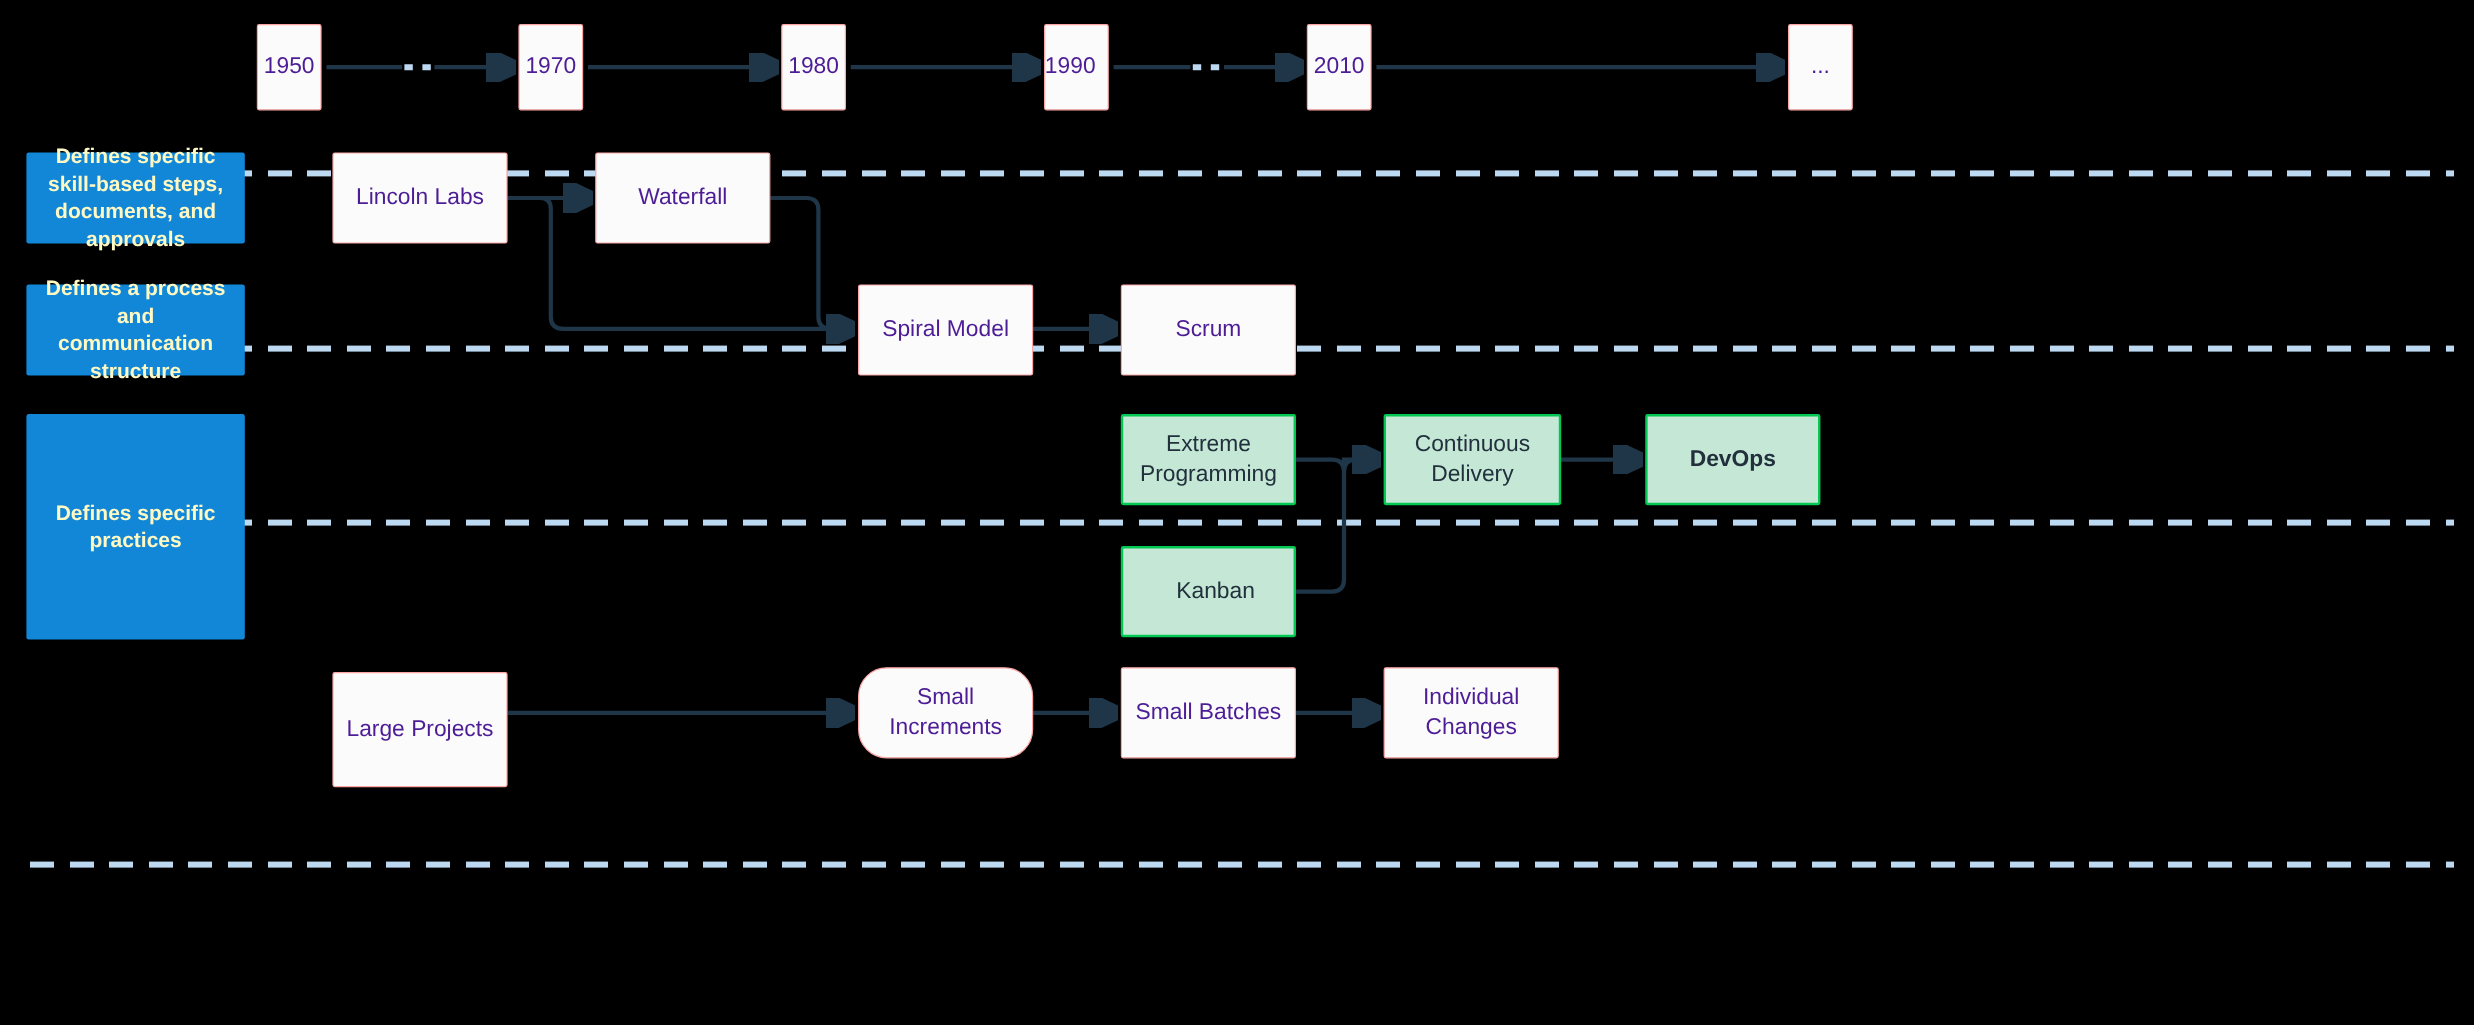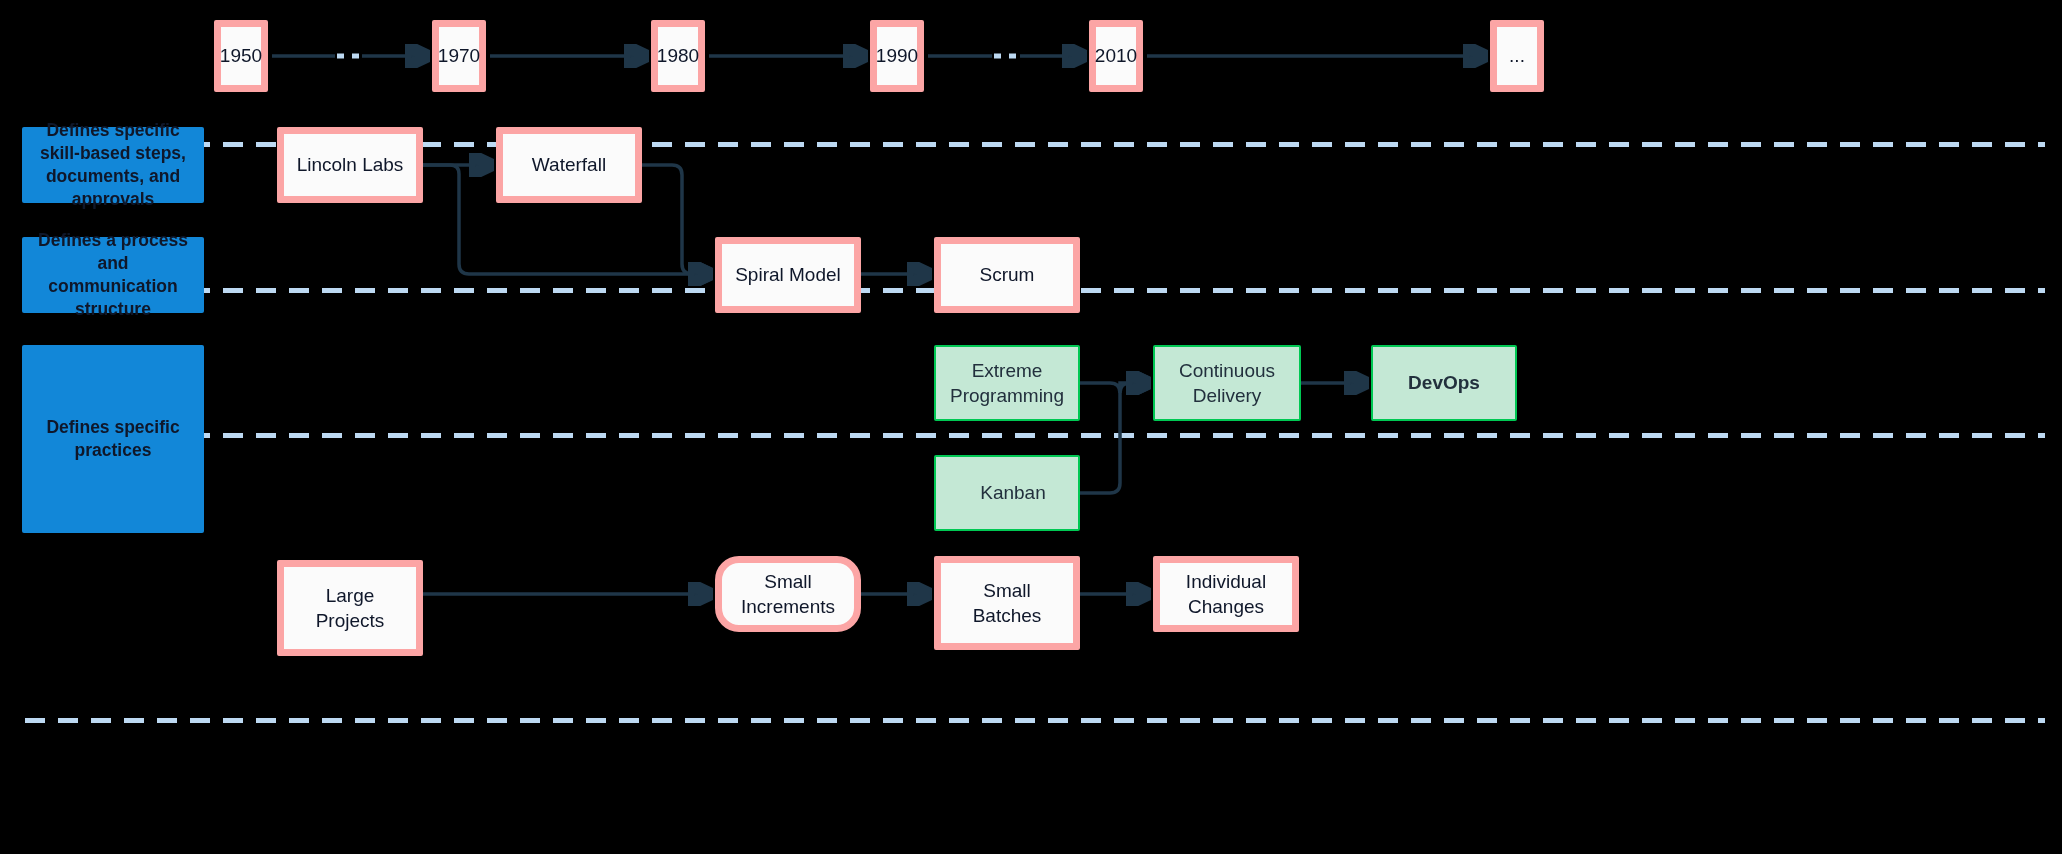--- a/index.html
+++ b/index.html
@@ -15,27 +15,27 @@
     position:absolute;box-sizing:border-box;
     display:flex;align-items:center;justify-content:center;
     text-align:center;line-height:1.32;
     font-size:19px;
     border-radius:2px;
     z-index:3;
   }
   .node .lbl{display:block;padding:0 10px;}
 
   .node.plain{
-    background:#fbfbfb;border:7px solid #fca5a5;color:#0f172a;
+    background:#fbfbfb;border:1px solid #fca5a5;color:#4c1d95;
   }
   .node.green{
     background:#c4e8d5;border:2px solid #00c853;color:#22303d;
   }
   .node.blue{
-    background:#1287d8;border:none;color:#0f172a;
+    background:#1287d8;border:none;color:#fef9c3;
     font-weight:bold;font-size:17.5px;
   }
 
   
   .sep{
     position:absolute;height:5px;z-index:1;
     background-image:repeating-linear-gradient(
       to right,#bdd9f2 0,#bdd9f2 20px,transparent 20px,transparent 33px);
   }
 
@@ -98,21 +98,21 @@
   <div id="nodes">
       <div class="node plain" style="left: 214px; top: 20px; width: 54px; height: 72px;">
         <span class="lbl">1950</span>
       </div>
       <div class="node plain" style="left: 432px; top: 20px; width: 54px; height: 72px;">
         <span class="lbl">1970</span>
       </div>
       <div class="node plain" style="left: 651px; top: 20px; width: 54px; height: 72px;">
         <span class="lbl">1980</span>
       </div>
-      <div class="node plain" style="left: 870px; top: 20px; width: 54px; height: 72px;">
+      <div class="node plain" style="left: 870px; top: 20px; width: 54px; height: 72px; justify-content: flex-end;">
         <span class="lbl">1990</span>
       </div>
       <div class="node plain" style="left: 1089px; top: 20px; width: 54px; height: 72px;">
         <span class="lbl">2010</span>
       </div>
       <div class="node plain" style="left: 1490px; top: 20px; width: 54px; height: 72px;">
         <span class="lbl">...</span>
       </div>
       <div class="node blue" style="left: 22px; top: 127px; width: 182px; height: 76px;">
         <span class="lbl">Defines specific skill-based steps, documents, and approvals</span>
@@ -146,20 +146,20 @@
       </div>
       <div class="node green" style="left: 1371px; top: 345px; width: 146px; height: 76px; font-weight: bold;">
         <span class="lbl">DevOps</span>
       </div>
       <div class="node plain" style="left: 277px; top: 560px; width: 146px; height: 96px;">
         <span class="lbl">Large Projects</span>
       </div>
       <div class="node plain" style="left: 715px; top: 556px; width: 146px; height: 76px; border-radius: 24px;">
         <span class="lbl">Small Increments</span>
       </div>
-      <div class="node plain" style="left: 934px; top: 556px; width: 146px; height: 94px; justify-content: center;">
+      <div class="node plain" style="left: 934px; top: 556px; width: 146px; height: 76px; justify-content: center;">
         <span class="lbl">Small Batches</span>
       </div>
       <div class="node plain" style="left: 1153px; top: 556px; width: 146px; height: 76px;">
         <span class="lbl">Individual Changes</span>
       </div>
     </div>
 </div>
 
 </body></html>

